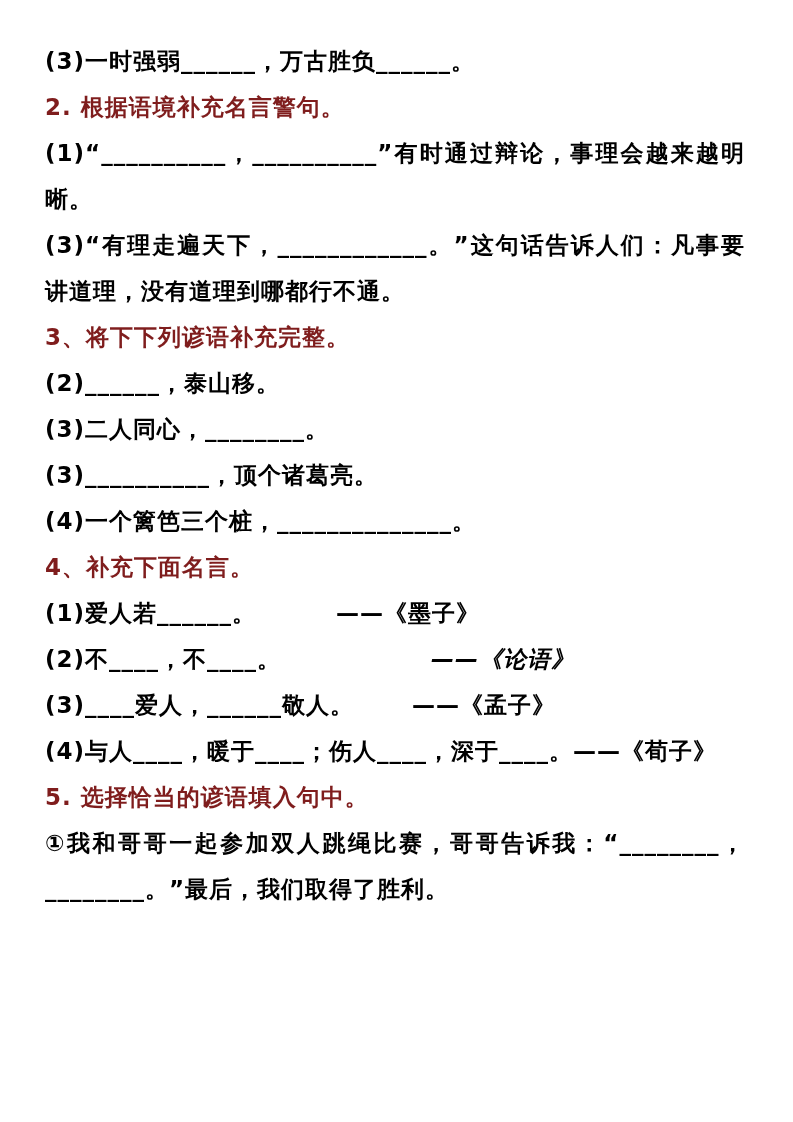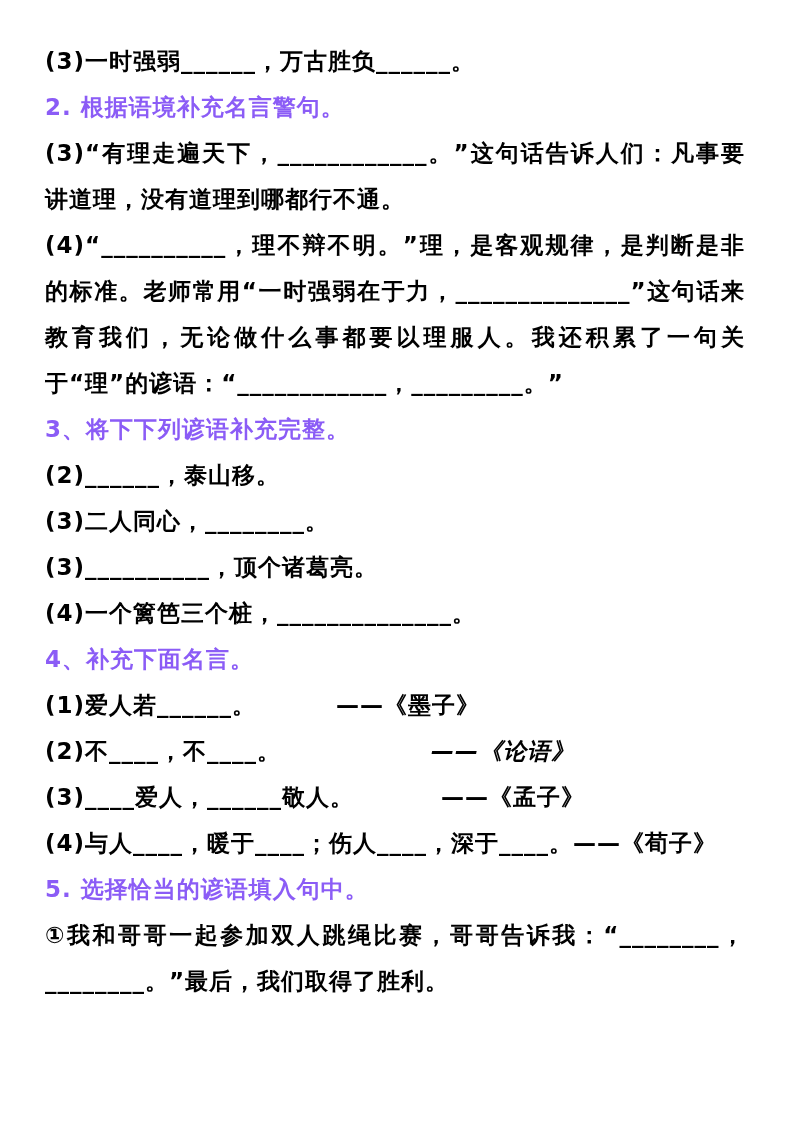--- a/index.html
+++ b/index.html
@@ -12,40 +12,40 @@
     padding: 38px 48px 0 45px;
     font-family: "DejaVu Sans", sans-serif;
     font-weight: bold;
     color: #000000;
     font-size: 23px;
     line-height: 46px;
     letter-spacing: 1px;
     overflow: hidden;
   }
   .line { text-align: justify; margin: 0; }
-  .heading { color: #8b5cf6; }
+  .heading { color: #7f1d1d; }
   .quote-row { display: flex; align-items: center; }
   .quote-row .qtext { white-space: nowrap; }
   .quote-row .source { white-space: nowrap; }
   .gap-a { margin-left: 80px; }
   .gap-b { margin-left: 150px; font-style: italic; }
-  .gap-c { margin-left: 87px; }
+  .gap-c { margin-left: 58px; }
   .gap-d { }
 </style>
 </head>
 <body>
 
 <div class="page">
 
   <p class="line">(3)一时强弱______，万古胜负______。</p>
 
   <p class="line heading">2. 根据语境补充名言警句。</p>
 
+  <p class="line">(1)“__________，__________”有时通过辩论，事理会越来越明晰。</p>
   <p class="line">(3)“有理走遍天下，____________。”这句话告诉人们：凡事要讲道理，没有道理到哪都行不通。</p>
-  <p class="line">(4)“__________，理不辩不明。”理，是客观规律，是判断是非的标准。老师常用“一时强弱在于力，______________”这句话来教育我们，无论做什么事都要以理服人。我还积累了一句关于“理”的谚语：“____________，_________。”</p>
 
   <p class="line heading">3、将下下列谚语补充完整。</p>
 
   <p class="line">(2)______，泰山移。</p>
   <p class="line">(3)二人同心，________。</p>
   <p class="line">(3)__________，顶个诸葛亮。</p>
   <p class="line">(4)一个篱笆三个桩，______________。</p>
 
   <p class="line heading">4、补充下面名言。</p>
 

